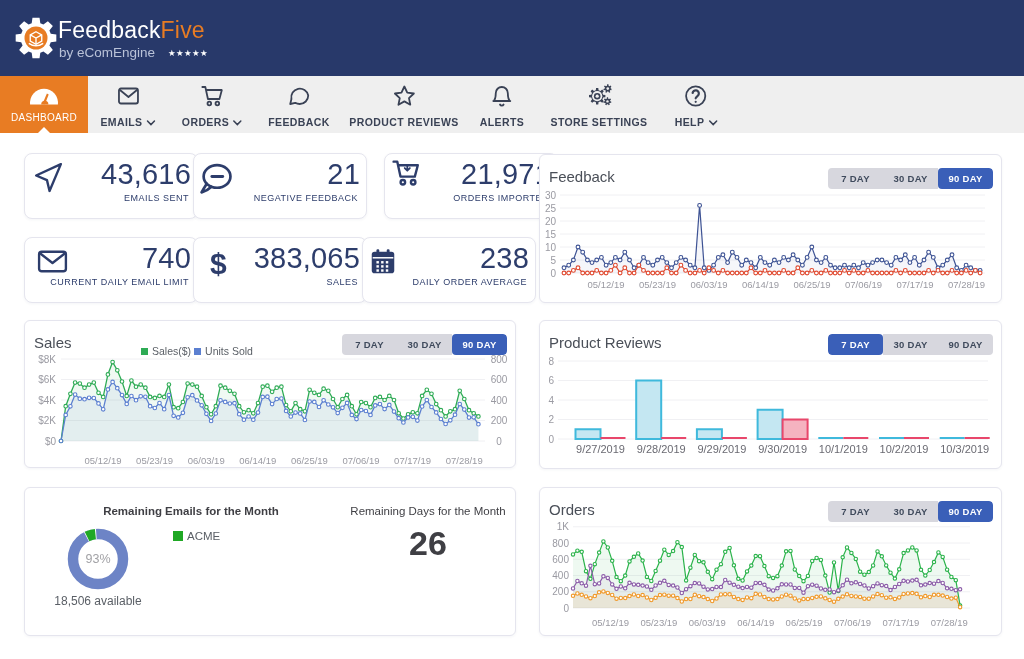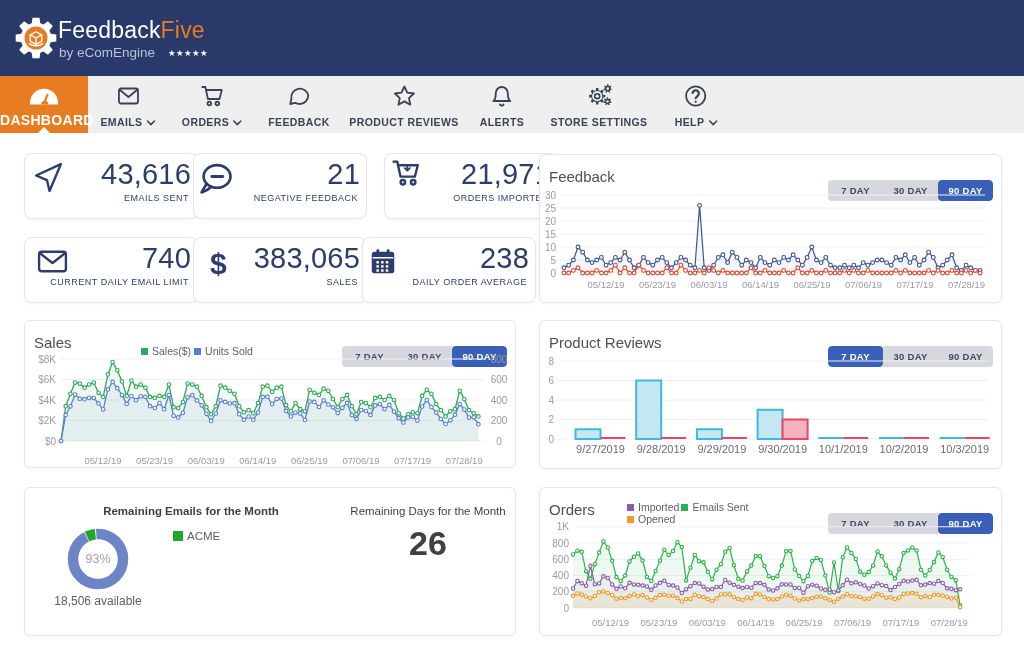--- a/index.html
+++ b/index.html
@@ -2,32 +2,32 @@
 <html><head><meta charset="utf-8"><style>
 * { margin:0; padding:0; box-sizing:border-box; }
 body { width:1024px; height:659px; position:relative; overflow:hidden; background:#fff;
        font-family:"Liberation Sans", sans-serif; }
 .hdr { position:absolute; left:0; top:0; width:1024px; height:76px; background:#28396a; }
 .navbar { position:absolute; left:0; top:76px; width:1024px; height:57px; background:#efefef; }
 .dtab { position:absolute; left:0; top:0; width:88px; height:57px; background:#e87c23; }
 .notch { position:absolute; left:38px; top:51px; width:0; height:0;
          border-left:6px solid transparent; border-right:6px solid transparent; border-bottom:6px solid #fff; }
 .dtext { position:absolute; left:0; top:36px; width:88px; text-align:center; color:#fff;
-         font-size:14px; font-weight:bold; letter-spacing:0.3px; }
+         font-size:10px; font-weight:normal; letter-spacing:0.3px; }
 .nitem { position:absolute; top:8px; text-align:center; transform:translateX(-50%); }
 .nicon { height:26px; }
 .ntext { font-size:10.5px; font-weight:bold; color:#3a4255; letter-spacing:0.4px; margin-top:6px; white-space:nowrap; }
 .panel { position:absolute; background:#fff; border:1px solid #e5e5ee; border-radius:6px;
          box-shadow:0 1px 3px rgba(40,50,100,0.05); }
 .card { position:absolute; width:174px; height:66px; background:#fff; border:1px solid #e5e5ee;
         border-radius:8px; box-shadow:0 1px 3px rgba(40,50,100,0.05); }
 .num { position:absolute; right:6px; top:5px; font-size:29px; color:#2d3d6b; font-weight:400; letter-spacing:0.2px; line-height:30px; }
 .lbl { position:absolute; right:8px; top:39px; font-size:9px; color:#2d3d6b; letter-spacing:0.5px; white-space:nowrap; }
 .ptitle { position:absolute; left:9px; top:13px; font-size:15px; color:#4a4f58; }
-.bgrp { position:absolute; right:8px; top:13px; border-radius:4px; overflow:hidden; white-space:nowrap; font-size:0;margin-top:12px; }
+.bgrp { position:absolute; right:8px; top:13px; border-radius:4px; overflow:hidden; white-space:nowrap; font-size:0; }
 .btn { display:inline-block; width:55px; height:21px; line-height:21px; text-align:center;
        font-size:9.5px; font-weight:bold; color:#3f4a5c; background:#d7d7de; letter-spacing:0.3px; }
 .btn.act { background:#3a5fb8; color:#fff; border-radius:4px; }
 .leg { position:absolute; font-size:11px; color:#5a5f66; }
 .lsq { display:inline-block; width:7px; height:7px; margin-right:4px; }
 </style></head><body>
 
 <div class="hdr">
   <div style="position:absolute;left:13px;top:14px"><svg width="46" height="48" viewBox="0 0 48 48">
         <polygon points="19.5,8.6 20.3,2.8 27.7,2.8 28.5,8.6 31.7,10.0 36.4,6.4 41.6,11.6 38.0,16.3 39.4,19.5 45.2,20.3 45.2,27.7 39.4,28.5 38.0,31.7 41.6,36.4 36.4,41.6 31.7,38.0 28.5,39.4 27.7,45.2 20.3,45.2 19.5,39.4 16.3,38.0 11.6,41.6 6.4,36.4 10.0,31.7 8.6,28.5 2.8,27.7 2.8,20.3 8.6,19.5 10.0,16.3 6.4,11.6 11.6,6.4 16.3,10.0" fill="#fff"></polygon>
@@ -652,21 +652,20 @@
       <text x="45" y="49" text-anchor="middle" font-size="12.5" fill="#a2a2a6">93%</text>
     </svg>
   <div style="position:absolute;left:8px;top:106px;width:130px;text-align:center;font-size:12px;color:#5a5f66">18,506 available</div>
   <div style="position:absolute;left:148px;top:42px;font-size:11.5px;color:#5a5f66"><span class="lsq" style="background:#1fa824;width:10px;height:10px;vertical-align:-1px"></span>ACME</div>
   <div style="position:absolute;left:303px;top:17px;width:200px;text-align:center;font-size:11.5px;font-weight:normal;color:#3f3f44;white-space:nowrap">Remaining Days for the Month</div>
   <div style="position:absolute;left:303px;top:36px;width:200px;text-align:center;font-size:34px;font-weight:bold;color:#3f3f44">26</div>
 </div>
 
 <div class="panel" style="left:539px;top:487px;width:463px;height:149px">
   <div class="ptitle">Orders</div>
-  <div class="leg" style="left:87px;top:14px;font-size:10.5px;line-height:11.5px"><span class="lsq" style="background:#8b5ca8"></span>Imported<span class="lsq" style="background:#2bb34b;margin-left:2px"></span>Emails Sent<br><span class="lsq" style="background:#f09a2c"></span>Opened</div>
   <div class="bgrp"><div class="btn">7 DAY</div><div class="btn">30 DAY</div><div class="btn act">90 DAY</div></div>
   <svg width="463" height="149" style="position:absolute;left:0;top:0">
       <line x1="33" y1="120.00" x2="430" y2="120.00" stroke="#f0f0f3" stroke-width="1"></line>
       <text x="29" y="123.50" text-anchor="end" font-size="10" fill="#9a9aa2">0</text>
       <line x1="33" y1="103.75" x2="430" y2="103.75" stroke="#f0f0f3" stroke-width="1"></line>
       <text x="29" y="107.25" text-anchor="end" font-size="10" fill="#9a9aa2">200</text>
       <line x1="33" y1="87.50" x2="430" y2="87.50" stroke="#f0f0f3" stroke-width="1"></line>
       <text x="29" y="91.00" text-anchor="end" font-size="10" fill="#9a9aa2">400</text>
       <line x1="33" y1="71.25" x2="430" y2="71.25" stroke="#f0f0f3" stroke-width="1"></line>
       <text x="29" y="74.75" text-anchor="end" font-size="10" fill="#9a9aa2">600</text>

